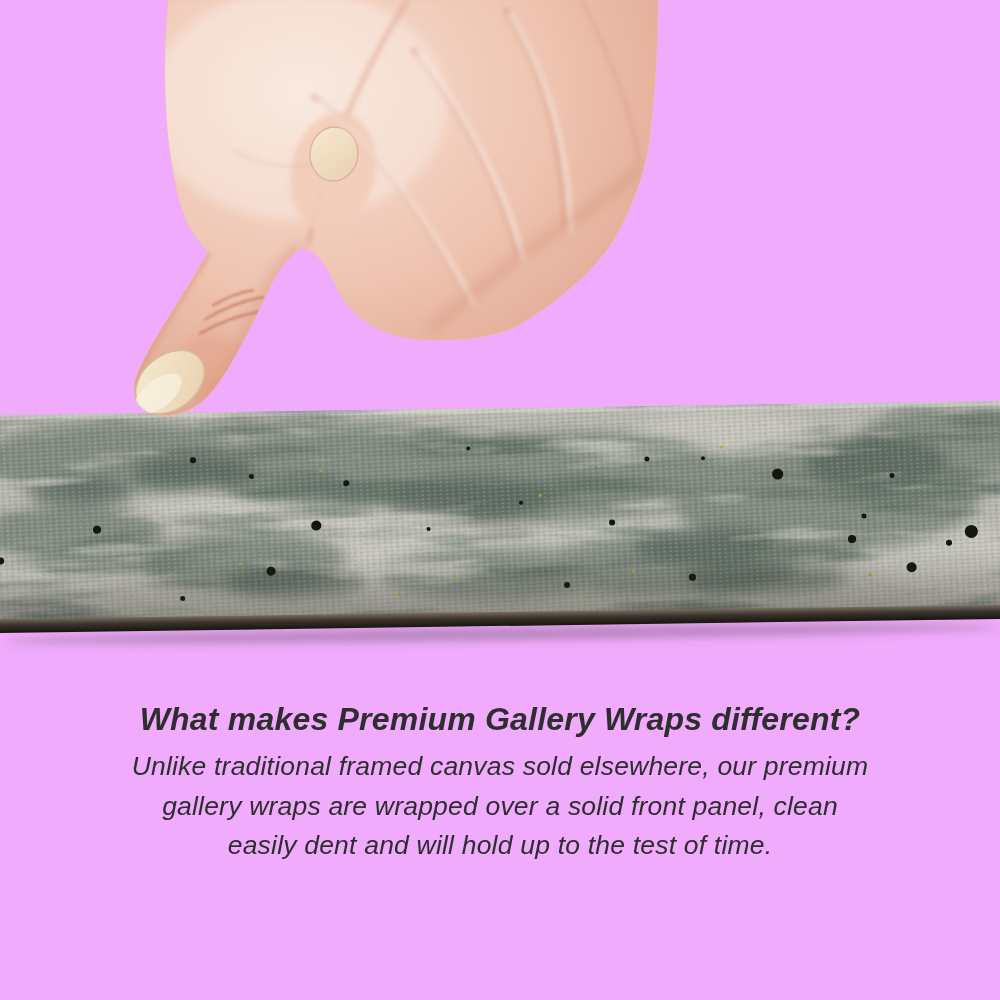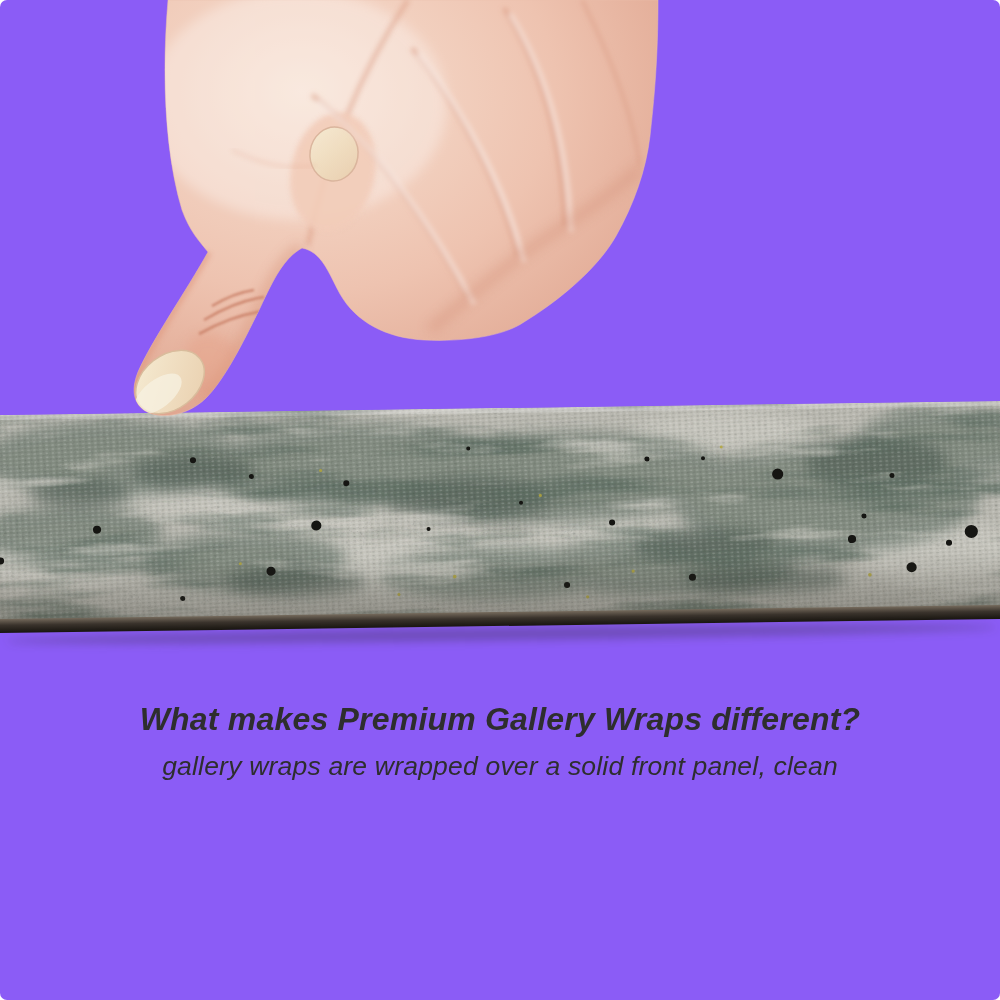--- a/index.html
+++ b/index.html
@@ -1,19 +1,18 @@
 <!DOCTYPE html>
 <html><head>
 <meta charset="utf-8">
 <style>
   html,body{margin:0;padding:0;background:#ffffff;}
   .stage{
-    position:relative;width:1000px;height:1000px;background:#8b5cf6;overflow:hidden;
+    position:relative;width:1000px;height:1000px;background:#f0abfc;overflow:hidden;
     font-family:"Liberation Sans",sans-serif;
-    border-radius:7px;
   }
   
   .hand{position:absolute;left:112px;top:0;width:560px;height:432px;z-index:2;}
   
   .strip-wrap{position:absolute;top:408px;left:-10px;right:-10px;height:245px;
     transform:rotate(-0.8deg);z-index:1;}
   .strip-face{position:absolute;top:0;left:0;width:100%;height:205px;display:block;}
   .strip-edge{position:absolute;top:204px;left:0;right:0;height:14px;
     background:linear-gradient(180deg,#756a5c 0%,#3a332c 45%,#17140f 100%);}
   .strip-shadow{position:absolute;top:220px;left:14px;right:14px;height:12px;
@@ -223,16 +222,18 @@
 
       <rect width="1000" height="205" fill="url(#botShade)"></rect>
       <rect width="1000" height="5" fill="rgba(255,255,255,0.25)"></rect>
     </svg>
     <div class="strip-edge"></div>
     <div class="strip-shadow"></div>
   </div>
 
   <section class="copy">
     <h1>What makes Premium Gallery Wraps different?</h1>
+    <p>Unlike traditional framed canvas sold elsewhere, our premium</p>
     <p>gallery wraps are wrapped over a solid front panel, clean</p>
+    <p>easily dent and will hold up to the test of time.</p>
   </section>
 
 </div>
 
 </body></html>

